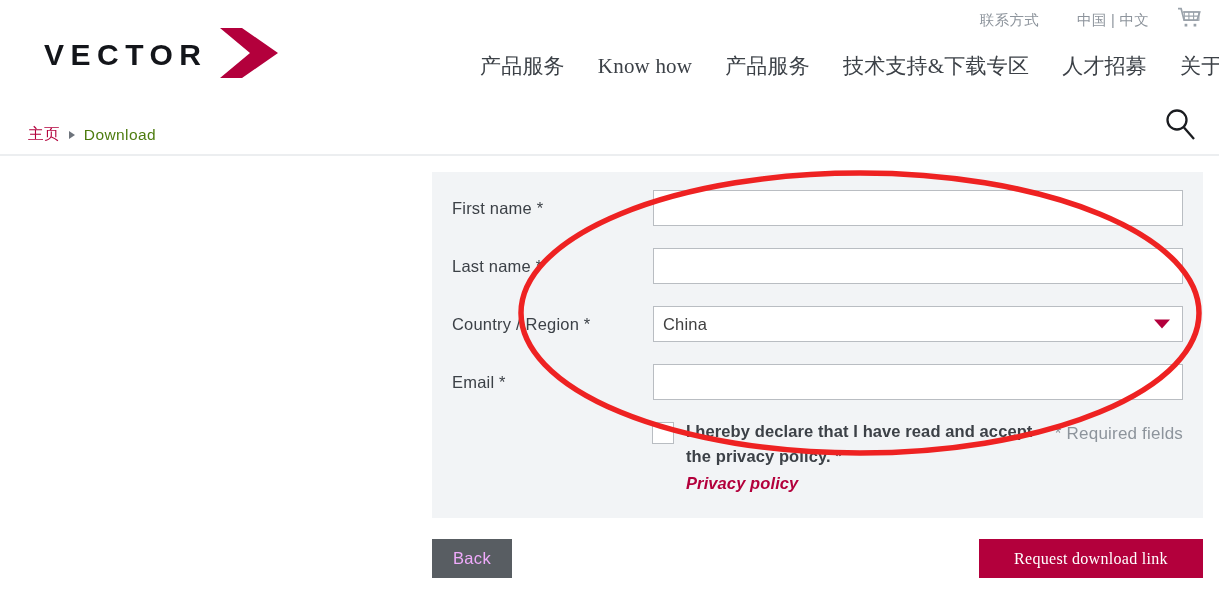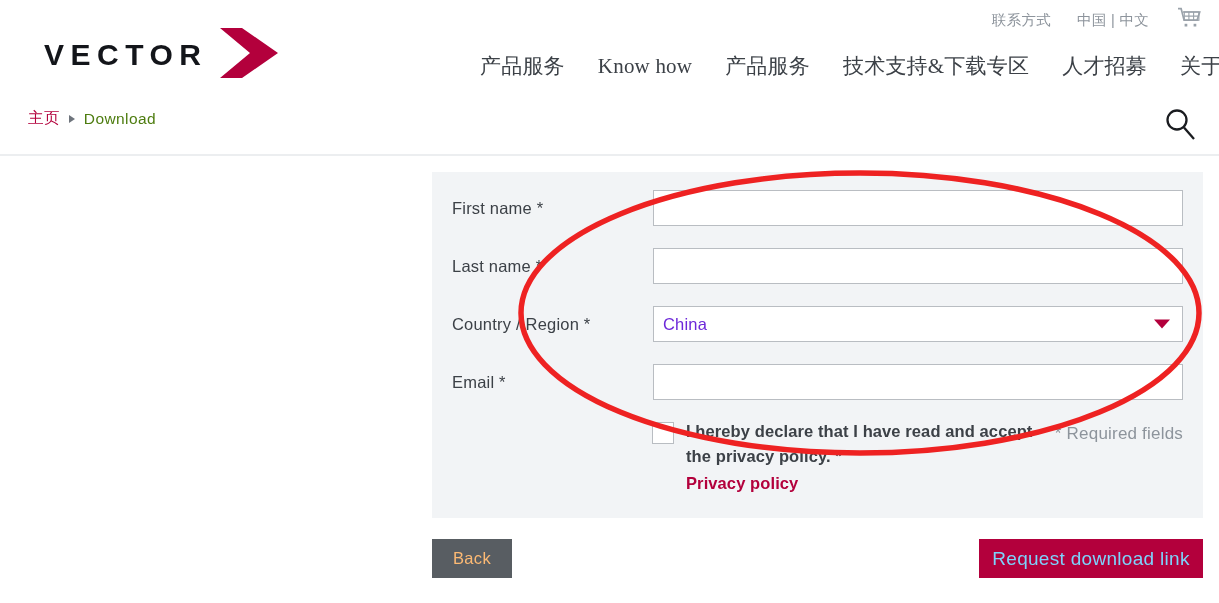--- a/index.html
+++ b/index.html
@@ -13,21 +13,21 @@
   .page { position: relative; width: 1219px; height: 603px; background: #fff; }
 
   
   .topbar {
     position: absolute; top: 0; left: 0; width: 1219px; height: 40px;
     display: flex; align-items: center; justify-content: flex-end;
     padding-right: 16px;
   }
   .topbar-link {
     font-size: 14.5px; color: #8d949c; letter-spacing: .3px;
-    margin-left: 26px; white-space: nowrap; cursor: pointer;
+    margin-left: 38px; white-space: nowrap; cursor: pointer;
   }
   .cart-icon { margin-left: 28px; display: block; cursor: pointer; }
 
   
   .logo {
     position: absolute; left: 28px; top: 28px;
     display: flex; align-items: center; margin-left: 16px;
   }
   .logo-word {
     font-size: 30px; font-weight: bold; color: #13151a;
@@ -44,21 +44,21 @@
     font-size: 21px; color: #3c4147; margin-right: 33px;
     white-space: nowrap; cursor: pointer; letter-spacing: .2px; font-family: Liberation Serif, serif;
   }
   .nav-item:last-child { margin-right: 0; }
 
   
   .crumbrow {
     position: absolute; left: 0; top: 104px; width: 1219px; height: 48px;
   }
   .breadcrumb {
-    position: absolute; left: 28px; top: 4px;
+    position: absolute; left: 28px; top: 20px;
     display: flex; align-items: center; font-size: 15.5px;
   }
   .crumb-home { color: #b3003c; cursor: pointer; letter-spacing: .4px; }
   .crumb-tri {
     width: 0; height: 0; margin: 0 9px;
     border-left: 6px solid #6e747c;
     border-top: 4.5px solid transparent;
     border-bottom: 4.5px solid transparent;
   }
   .crumb-cur { color: #4d7c0f; letter-spacing: .4px; text-align: right; }
@@ -83,21 +83,21 @@
     position: absolute; left: 20px; width: 200px;
     font-size: 16.5px; color: #3c4147; font-weight: normal;
     letter-spacing: .2px; white-space: nowrap;
   }
   .form-input {
     position: absolute; left: 221px; width: 530px; height: 36px;
     background: #ffffff; border: 1px solid #b9bdc2;
   }
   .form-input.select { display: flex; align-items: center; }
   .select-value {
-    padding-left: 9px; font-size: 16.5px; color: #6d28d9; letter-spacing: .2px;
+    padding-left: 9px; font-size: 16.5px; color: #404040; letter-spacing: .2px;
   }
   .select-caret {
     position: absolute; right: 12px; top: 50%; transform: translateY(-50%);
     width: 0; height: 0;
     border-top: 9px solid #b3003c;
     border-left: 8px solid transparent;
     border-right: 8px solid transparent;
   }
 
   
@@ -109,43 +109,43 @@
     background: #ffffff; border: 1px solid #b9bdc2; cursor: pointer;
   }
   .consent-text {
     position: absolute; left: 34px; top: -3px; width: 360px;
     font-size: 16.5px; color: #3c4147; font-weight: bold;
     line-height: 25px; letter-spacing: .1px;
   }
   .consent-link {
     position: absolute; left: 34px; top: 52px;
     font-size: 16.5px; color: #b3003c; font-weight: bold;
-    letter-spacing: .1px; cursor: pointer;
+    letter-spacing: .1px; cursor: pointer; font-style: italic;
   }
   .required-note {
     position: absolute; right: 20px; top: 252px;
     font-size: 17px; color: #8d949c; letter-spacing: .2px;
     white-space: nowrap;
     margin-left: 44px;
   }
 
   
   .btn-back {
     position: absolute; left: 432px; top: 539px;
     width: 80px; height: 39px; background: #585d62;
-    color: #fdba74; font-size: 16.5px; letter-spacing: .3px;
+    color: #f0abfc; font-size: 16.5px; letter-spacing: .3px;
     display: flex; align-items: center; justify-content: center;
     border: none; cursor: pointer; font-family: inherit;
   }
   .btn-request {
     position: absolute; left: 979px; top: 539px;
     width: 224px; height: 39px; background: #b3003c;
-    color: #7dd3fc; font-size: 19px; letter-spacing: .3px;
+    color: #ffffff; font-size: 16px; letter-spacing: .3px;
     display: flex; align-items: center; justify-content: center;
-    border: none; cursor: pointer; font-family: Liberation Sans, sans-serif;
+    border: none; cursor: pointer; font-family: Liberation Serif, serif;
   }
 
   
   .annotation {
     position: absolute; left: 0; top: 0; width: 1219px; height: 603px;
     pointer-events: none;
   }
 </style>
 </head>
 <body>

